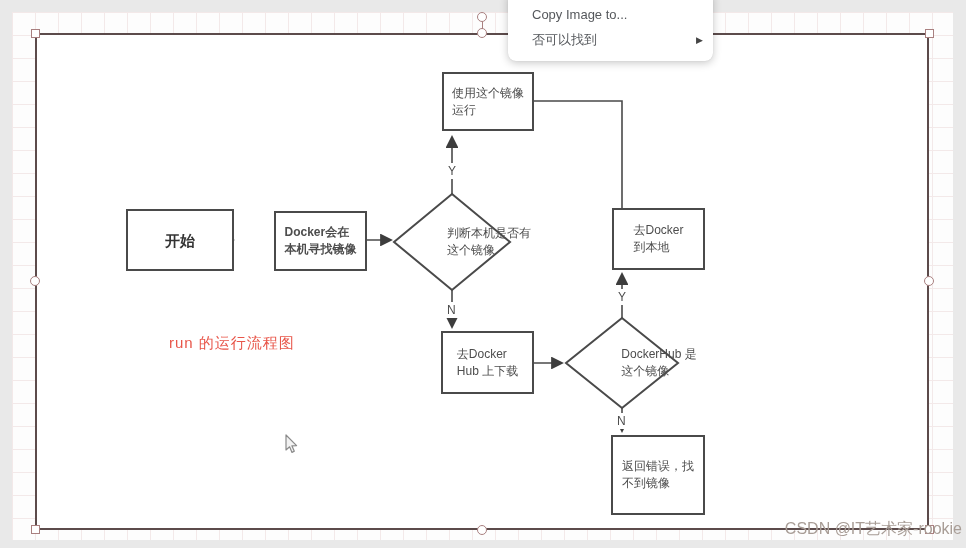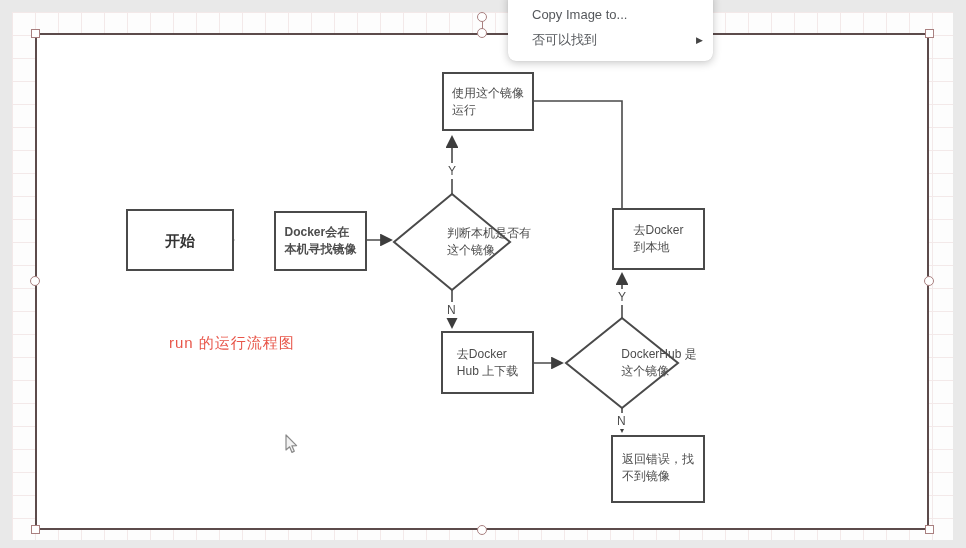--- a/index.html
+++ b/index.html
@@ -125,21 +125,21 @@
   <div class="node diamond-text" style="left:394px; top:214px; width:116px; height:56px;">判断本机是否有
 这个镜像</div>
   <div class="node box" style="left:405px; top:72px; width:92px; height:59px;">使用这个镜像
 运行</div>
   <div class="node box" style="left:404px; top:331px; width:93px; height:63px;">去Docker
 Hub 上下载</div>
   <div class="node diamond-text" style="left:566px; top:335px; width:112px; height:56px;">DockerHub 是
 这个镜像</div>
   <div class="node box" style="left:575px; top:208px; width:93px; height:62px;">去Docker
 到本地</div>
-  <div class="node box" style="left:574px; top:435px; width:94px; height:68px;font-family:Liberation Mono, monospace;">返回错误，找
+  <div class="node box" style="left:574px; top:435px; width:94px; height:80px;">返回错误，找
 不到镜像</div>
 
   <div class="edge-label" style="left:445px; top:163px;">Y</div>
   <div class="edge-label" style="left:444px; top:302px;">N</div>
   <div class="edge-label" style="left:615px; top:289px;">Y</div>
   <div class="edge-label" style="left:614px; top:413px;">N</div>
 
   <div class="caption">run 的运行流程图</div>
 
   <div class="handle square" style="left:31px; top:29px;"></div>
@@ -164,14 +164,15 @@
       <span class="submenu-arrow">▶</span>
     </div>
   </div>
 
   <div class="cursor">
     <svg width="16" height="22" viewBox="0 0 16 22">
       <path d="M3 1 L3 16 L6.6 12.8 L9 18.4 L11.3 17.3 L8.9 11.8 L13.6 11.6 Z" fill="#f2f2f2" stroke="#8a8a8a" stroke-width="1.2" stroke-linejoin="round"></path>
     </svg>
   </div>
 
+  <div class="watermark">CSDN @IT艺术家-rookie</div>
 
 </div>
 
 </body></html>

